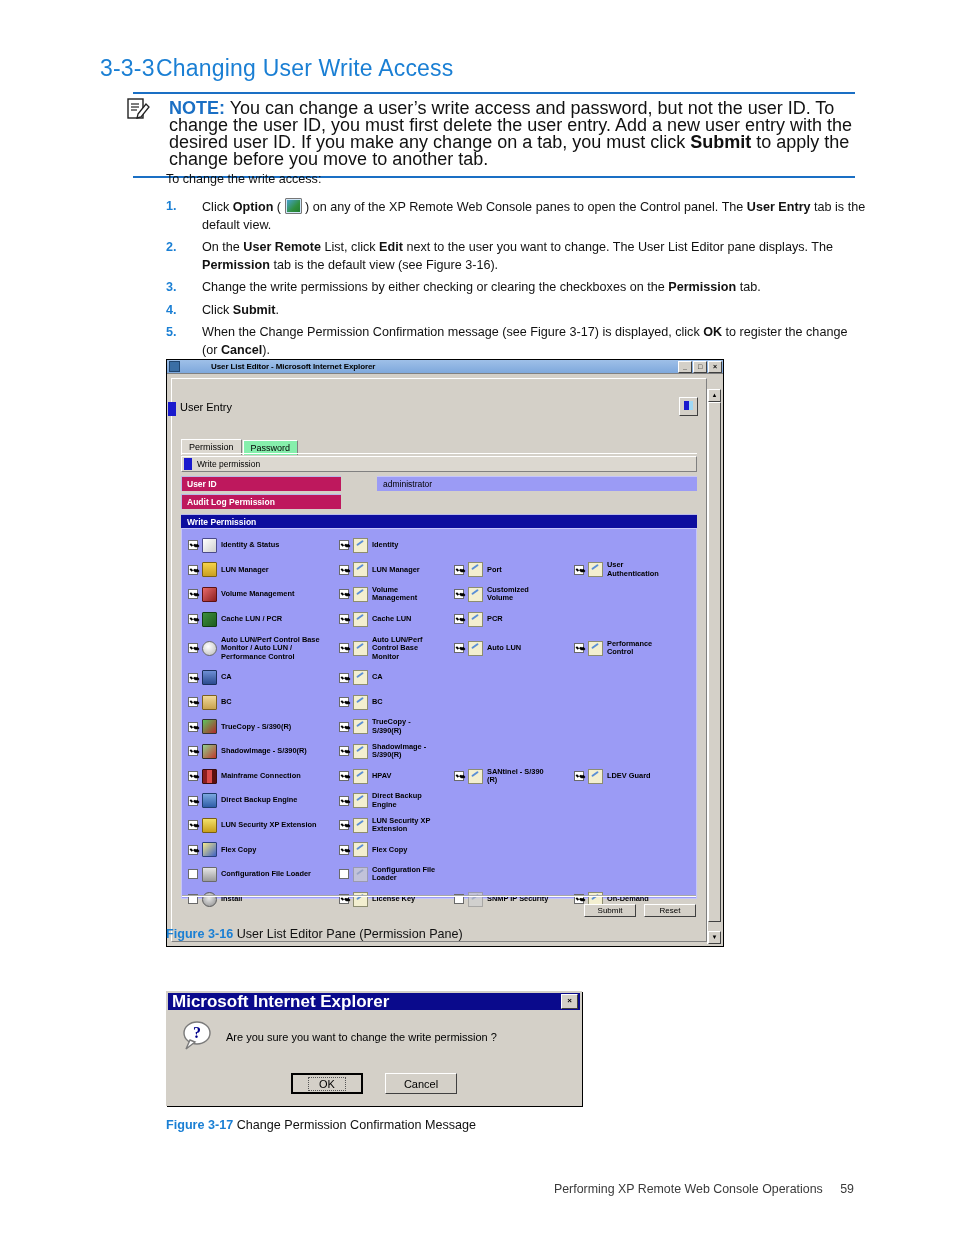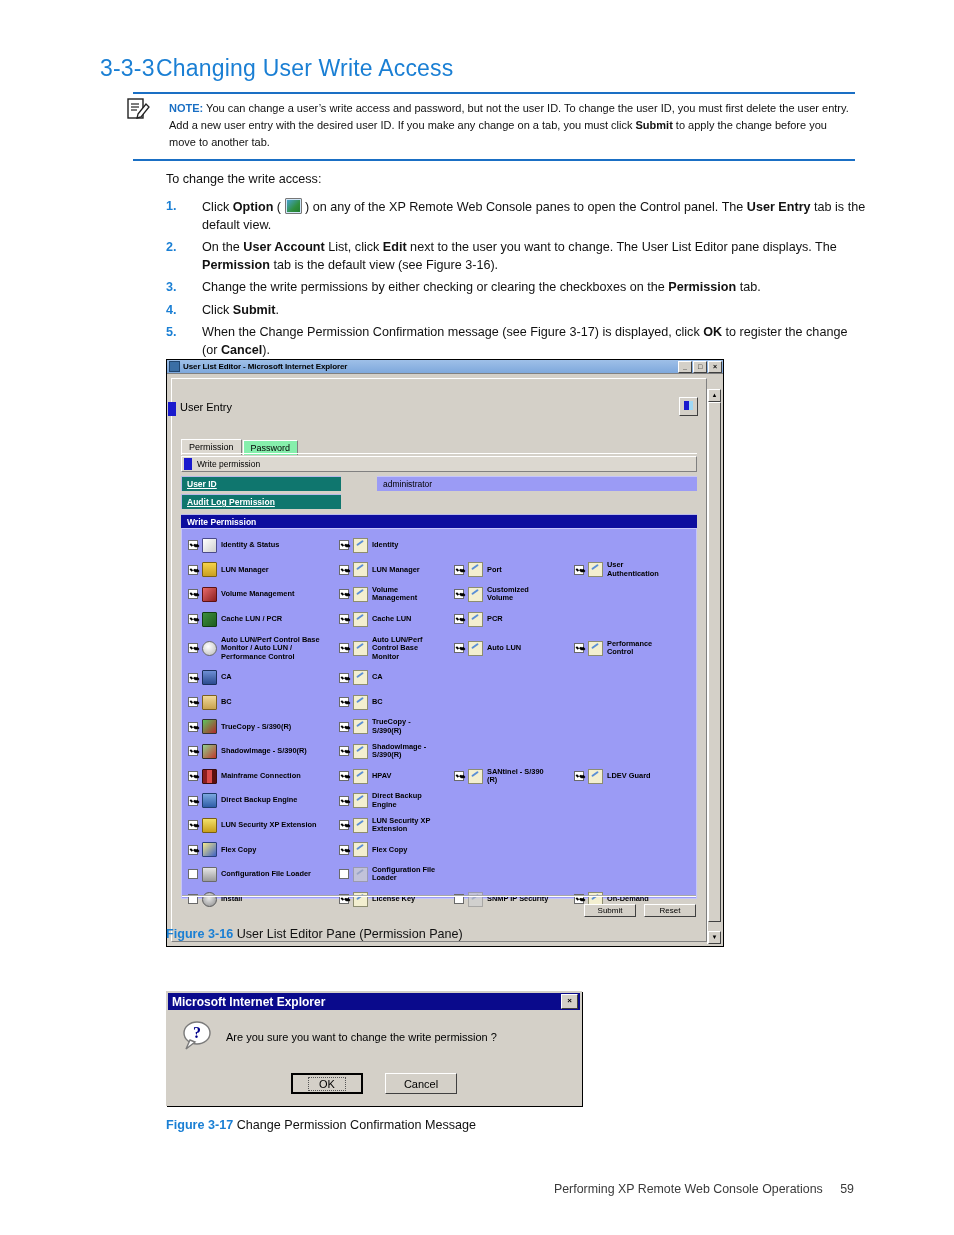--- a/index.html
+++ b/index.html
@@ -12,39 +12,39 @@
 
   
   .h-sec{position:absolute;left:100px;top:55px;width:760px;
          font-size:23px;color:#1a7fd4;letter-spacing:.2px;font-weight:400;}
   .h-sec .num{display:inline-block;min-width:56px;}
 
   
   .note{position:absolute;left:133px;top:92px;width:722px;}
   .note-rule{height:2px;background:#1a6fc4;width:722px;}
   .note-rule.bot{margin-top:4px;}
-  .note-body{position:relative;padding:6px 0 4px 36px;font-size:11px;line-height:17px;color:#111;}
+  .note-body{position:relative;padding:6px 0 4px 36px;font-size:18px;line-height:17px;color:#111;}
   .note-label{color:#1a6fc4;font-weight:bold;}
   .note-icon{position:absolute;left:-8px;top:2px;width:26px;height:26px;}
 
   
   .intro{position:absolute;left:166px;top:172px;font-size:12.6px;color:#111;}
   .steps{position:absolute;left:166px;top:198px;width:700px;font-size:12.6px;line-height:17.5px;color:#111;}
   .step{position:relative;padding-left:36px;margin-bottom:5px;}
   .step .n{position:absolute;left:0;top:0;color:#1a7fd4;font-weight:bold;}
   .step b{font-weight:bold;}
   .optglyph{display:inline-block;width:15px;height:14px;vertical-align:-3px;
      border:1px solid #777;background:linear-gradient(135deg,#4aa3e0 0%,#2f8f3f 60%,#1e7a30 100%);
      position:relative;border-radius:1px;box-shadow:inset 0 0 0 1px #cfe6f7;}
 
   
   .win{position:absolute;left:166px;top:359px;width:558px;height:588px;
        background:#d4d0c8;border:1px solid #000;box-sizing:border-box;}
   .win-title{height:13px;background:linear-gradient(180deg,#9fc0e8,#7ea8dc);
-      display:flex;align-items:center;padding:0 1px;font-size:8px;font-weight:bold;color:#000;}
+      display:flex;align-items:center;padding:0 1px;font-size:8px;font-weight:bold;color:#000;gap:28px;}
   .win-ico{width:9px;height:9px;margin:0 3px 0 1px;background:#3a6ea5;border:1px solid #20456f;flex:none;}
   .win-title .t{flex:1;white-space:nowrap;overflow:hidden;letter-spacing:-.1px;}
   .wbtns{display:flex;gap:1px;}
   .wbtn{width:12px;height:10px;background:#d4d0c8;border:1px solid #fff;
         border-right-color:#404040;border-bottom-color:#404040;
         font-size:7px;line-height:9px;text-align:center;color:#000;}
   .win-body{position:absolute;left:0;right:0;top:13px;bottom:0;background:#d4d0c8;
             border-top:1px solid #808080;}
   .client{position:absolute;left:4px;top:4px;right:16px;bottom:4px;background:#d4d0c8;
           border:1px solid #fff;border-right-color:#808080;border-bottom-color:#808080;}
@@ -60,23 +60,23 @@
       border-right-color:#808080;border-bottom:none;margin-right:1px;color:#000;}
   .tab.sel{background:#dcd8d0;padding-bottom:3px;}
   .tabline{position:absolute;left:9px;top:74px;right:9px;height:1px;background:#fff;}
 
   .wp-title{position:absolute;left:9px;top:77px;right:9px;height:14px;background:#dcd8d0;
      border:1px solid #fff;border-right-color:#808080;border-bottom-color:#808080;
      font-size:8.5px;color:#000;display:flex;align-items:center;}
   .wp-title .sq{width:8px;height:12px;background:#1a1acd;margin:0 5px 0 2px;flex:none;}
 
   .row{position:absolute;left:9px;right:9px;height:15px;display:flex;font-size:8.5px;}
-  .row .lbl{width:160px;background:#0f766e;color:#fff;font-weight:bold;
+  .row .lbl{width:160px;background:#be185d;color:#fff;font-weight:bold;
      display:flex;align-items:center;padding-left:5px;box-sizing:border-box;
-     border-top:1px solid #b9b9e8;border-left:1px solid #b9b9e8;text-decoration:underline;}
+     border-top:1px solid #b9b9e8;border-left:1px solid #b9b9e8;}
   .row .val{flex:1;background:#9b9bf5;color:#000;display:flex;align-items:center;
      padding-left:6px;box-sizing:border-box;border-top:1px solid #c5c5fa;margin-left:36px;}
   .sel-box{display:inline-flex;align-items:center;height:11px;border:1px solid #000;
      background:#fff;font-size:7.5px;padding:0 0 0 2px;}
   .sel-box .v{padding-right:4px;}
   .sel-box .ar{width:11px;height:9px;background:#d4d0c8;border:1px solid #fff;
      border-right-color:#404040;border-bottom-color:#404040;font-size:6px;
      line-height:8px;text-align:center;}
 
   .wp-band{position:absolute;left:9px;right:9px;height:14px;background:#0d0d9e;color:#fff;
@@ -132,21 +132,21 @@
 
   
   .cap{position:absolute;font-size:12.6px;color:#111;}
   .cap .f{color:#1a7fd4;font-weight:bold;}
 
   
   .dlg{position:absolute;left:166px;top:991px;width:416px;height:115px;
        background:#d4d0c8;border:2px solid #d4d0c8;box-sizing:border-box;
        box-shadow:1px 1px 0 #000;}
   .dlg-t{height:17px;background:#0a0a8c;display:flex;align-items:center;padding:0 2px 0 4px;}
-  .dlg-t .tt{flex:1;color:#fff;font-size:12px;font-weight:bold;}
+  .dlg-t .tt{flex:1;color:#fff;font-size:17px;font-weight:bold;}
   .dlg-x{width:15px;height:13px;background:#d4d0c8;border:1px solid #fff;
      border-right-color:#404040;border-bottom-color:#404040;font-size:8px;
      line-height:11px;text-align:center;font-weight:bold;color:#000;}
   .dlg-msg{position:absolute;left:58px;top:38px;font-size:11px;color:#000;}
   .qicon{position:absolute;left:14px;top:28px;width:32px;height:30px;}
   .dlg-btns{position:absolute;left:0;right:0;bottom:10px;display:flex;
      justify-content:center;gap:22px;}
   .dbtn{width:72px;height:21px;background:#d4d0c8;border:1px solid #fff;
      border-right-color:#404040;border-bottom-color:#404040;font-size:11px;
      display:flex;align-items:center;justify-content:center;color:#000;box-sizing:border-box;}
@@ -181,21 +181,21 @@
       <span class="note-label">NOTE:</span>
       <span id="note-text"> You can change a user’s write access and password, but not the user ID. To change the user ID, you must first delete the user entry. Add a new user entry with the desired user ID. If you make any change on a tab, you must click <b>Submit</b> to apply the change before you move to another tab.</span>
     </div>
     <div class="note-rule bot"></div>
   </div>
 
   <div class="intro">To change the write access:</div>
 
   <div class="steps" id="steps">
       <div class="step"><span class="n">1.</span>Click <b>Option</b> ( <i class="optglyph"></i> ) on any of the XP Remote Web Console panes to open the Control panel. The <b>User Entry</b> tab is the default view.</div>
-      <div class="step"><span class="n">2.</span>On the <b>User Account</b> List, click <b>Edit</b> next to the user you want to change. The User List Editor pane displays. The <b>Permission</b> tab is the default view (see Figure 3-16).</div>
+      <div class="step"><span class="n">2.</span>On the <b>User Remote</b> List, click <b>Edit</b> next to the user you want to change. The User List Editor pane displays. The <b>Permission</b> tab is the default view (see Figure 3-16).</div>
       <div class="step"><span class="n">3.</span>Change the write permissions by either checking or clearing the checkboxes on the <b>Permission</b> tab.</div>
       <div class="step"><span class="n">4.</span>Click <b>Submit</b>.</div>
       <div class="step"><span class="n">5.</span>When the Change Permission Confirmation message (see Figure 3-17) is displayed, click <b>OK</b> to register the change (or <b>Cancel</b>).</div>
     </div>
 
   <div class="win">
     <div class="win-title">
       <span class="win-ico"></span>
       <span class="t">User List Editor - Microsoft Internet Explorer</span>
       <span class="wbtns">

